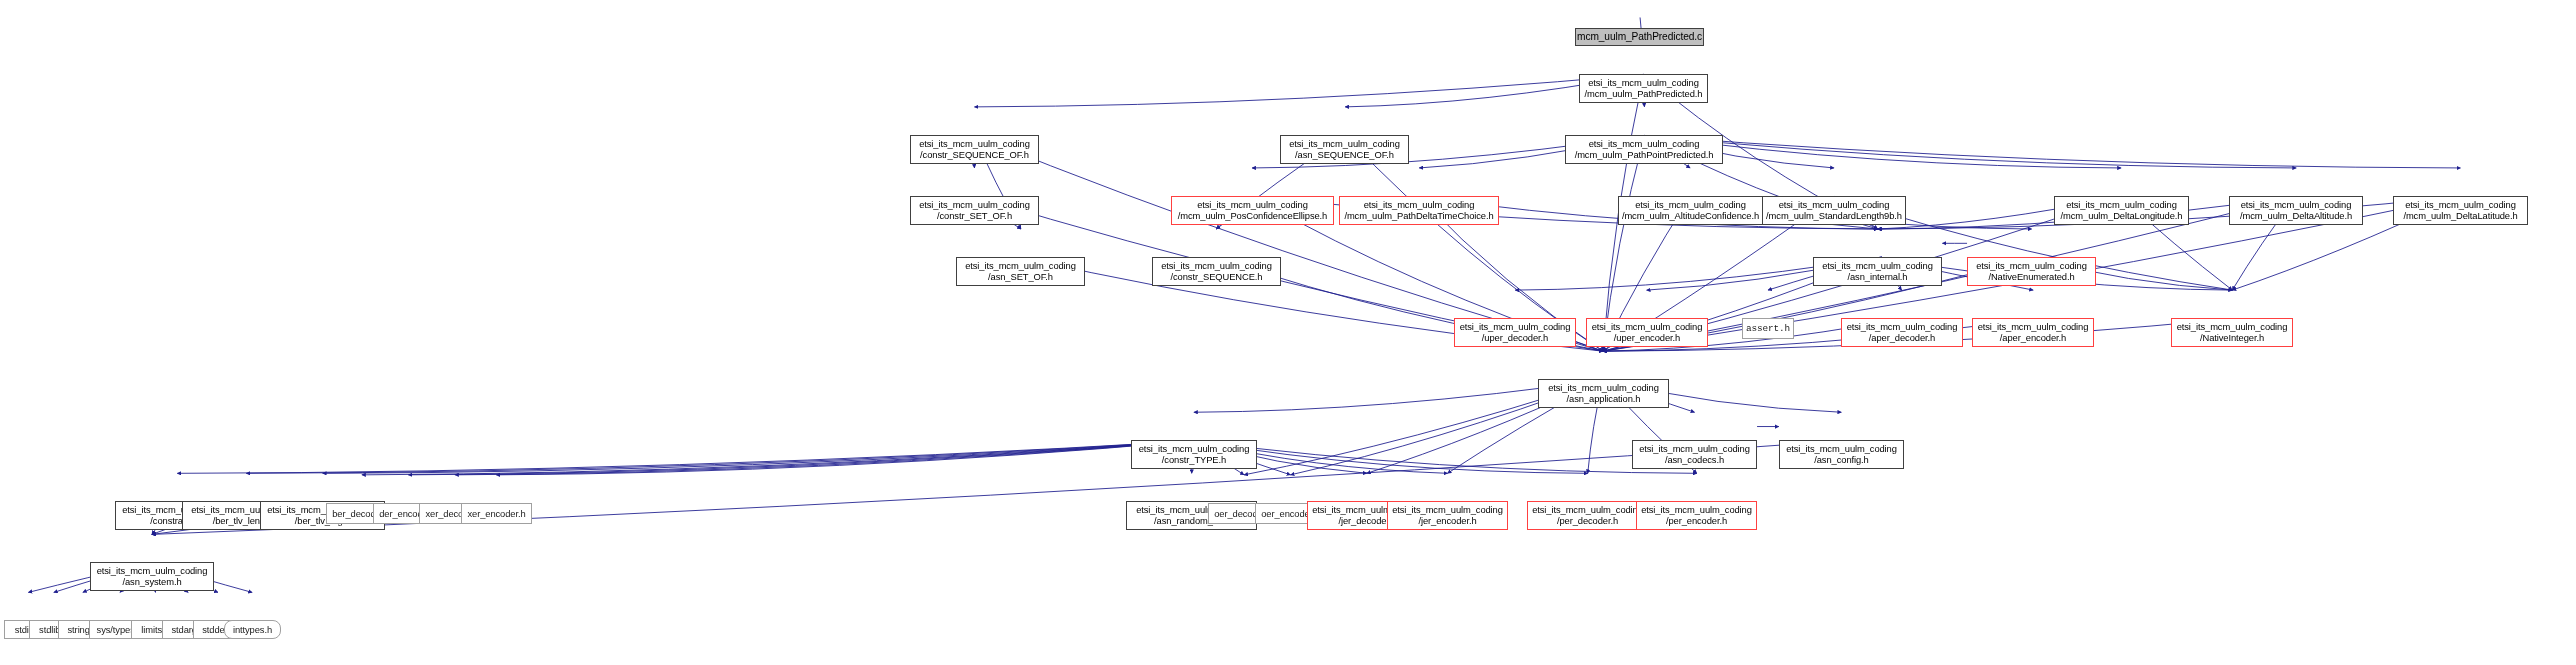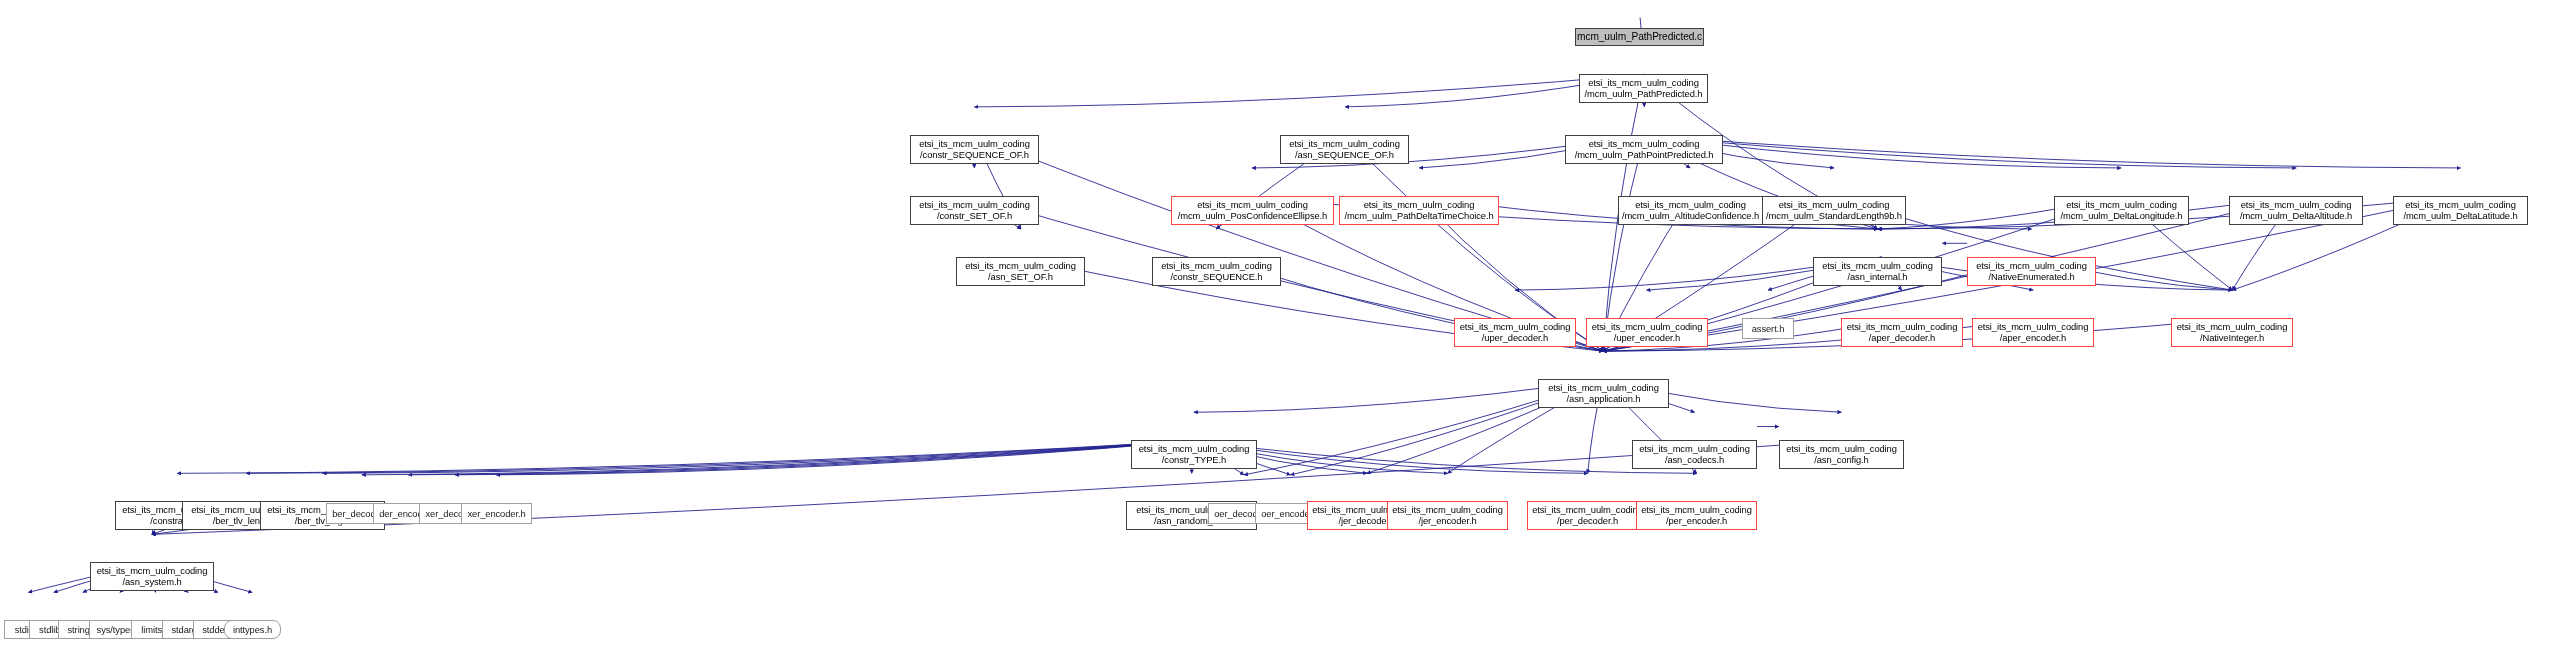--- a/index.html
+++ b/index.html
@@ -183,21 +183,21 @@
       <div class="node n-normal" style="left: 1762px; top: 168px; width: 144px; height: 28.6px;"><div><span>etsi_its_mcm_uulm_coding</span><span>/mcm_uulm_StandardLength9b.h</span></div></div>
       <div class="node n-normal" style="left: 2054px; top: 168px; width: 135px; height: 28.6px;"><div><span>etsi_its_mcm_uulm_coding</span><span>/mcm_uulm_DeltaLongitude.h</span></div></div>
       <div class="node n-normal" style="left: 2229px; top: 168px; width: 134px; height: 28.6px;"><div><span>etsi_its_mcm_uulm_coding</span><span>/mcm_uulm_DeltaAltitude.h</span></div></div>
       <div class="node n-normal" style="left: 2393px; top: 168px; width: 135px; height: 28.6px;"><div><span>etsi_its_mcm_uulm_coding</span><span>/mcm_uulm_DeltaLatitude.h</span></div></div>
       <div class="node n-normal" style="left: 956px; top: 229px; width: 129px; height: 28.6px;"><div><span>etsi_its_mcm_uulm_coding</span><span>/asn_SET_OF.h</span></div></div>
       <div class="node n-normal" style="left: 1152px; top: 229px; width: 129px; height: 28.6px;"><div><span>etsi_its_mcm_uulm_coding</span><span>/constr_SEQUENCE.h</span></div></div>
       <div class="node n-normal" style="left: 1813px; top: 229px; width: 129px; height: 28.6px;"><div><span>etsi_its_mcm_uulm_coding</span><span>/asn_internal.h</span></div></div>
       <div class="node n-red" style="left: 1967px; top: 229px; width: 129px; height: 28.6px;"><div><span>etsi_its_mcm_uulm_coding</span><span>/NativeEnumerated.h</span></div></div>
       <div class="node n-red" style="left: 1454px; top: 290px; width: 122px; height: 28.6px;"><div><span>etsi_its_mcm_uulm_coding</span><span>/uper_decoder.h</span></div></div>
       <div class="node n-red" style="left: 1586px; top: 290px; width: 122px; height: 28.6px;"><div><span>etsi_its_mcm_uulm_coding</span><span>/uper_encoder.h</span></div></div>
-      <div class="node n-gray" style="left: 1742px; top: 290px; width: 52px; height: 20.6px;"><div><span>assert.h</span></div></div>
+      <div class="node n-gray" style="left: 1742px; top: 290px; width: 52px; height: 20.6px; font-family: Liberation Mono, monospace;"><div><span>assert.h</span></div></div>
       <div class="node n-red" style="left: 1841px; top: 290px; width: 122px; height: 28.6px;"><div><span>etsi_its_mcm_uulm_coding</span><span>/aper_decoder.h</span></div></div>
       <div class="node n-red" style="left: 1972px; top: 290px; width: 122px; height: 28.6px;"><div><span>etsi_its_mcm_uulm_coding</span><span>/aper_encoder.h</span></div></div>
       <div class="node n-red" style="left: 2171px; top: 290px; width: 122px; height: 28.6px;"><div><span>etsi_its_mcm_uulm_coding</span><span>/NativeInteger.h</span></div></div>
       <div class="node n-normal" style="left: 1538px; top: 351px; width: 131px; height: 28.6px;"><div><span>etsi_its_mcm_uulm_coding</span><span>/asn_application.h</span></div></div>
       <div class="node n-normal" style="left: 1131px; top: 412px; width: 126px; height: 28.6px;"><div><span>etsi_its_mcm_uulm_coding</span><span>/constr_TYPE.h</span></div></div>
       <div class="node n-normal" style="left: 1632px; top: 412px; width: 125px; height: 28.6px;"><div><span>etsi_its_mcm_uulm_coding</span><span>/asn_codecs.h</span></div></div>
       <div class="node n-normal" style="left: 1779px; top: 412px; width: 125px; height: 28.6px;"><div><span>etsi_its_mcm_uulm_coding</span><span>/asn_config.h</span></div></div>
       <div class="node n-normal" style="left: 115px; top: 473px; width: 125px; height: 28.6px;"><div><span>etsi_its_mcm_uulm_coding</span><span>/constraints.h</span></div></div>
       <div class="node n-normal" style="left: 182px; top: 473px; width: 129px; height: 28.6px;"><div><span>etsi_its_mcm_uulm_coding</span><span>/ber_tlv_length.h</span></div></div>
       <div class="node n-normal" style="left: 260px; top: 473px; width: 125px; height: 28.6px;"><div><span>etsi_its_mcm_uulm_coding</span><span>/ber_tlv_tag.h</span></div></div>

